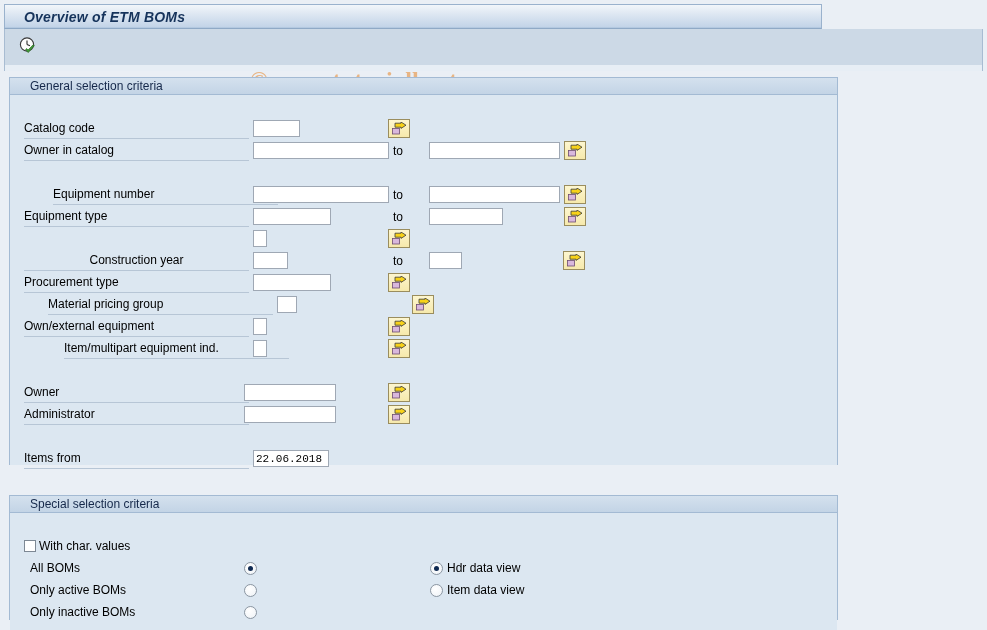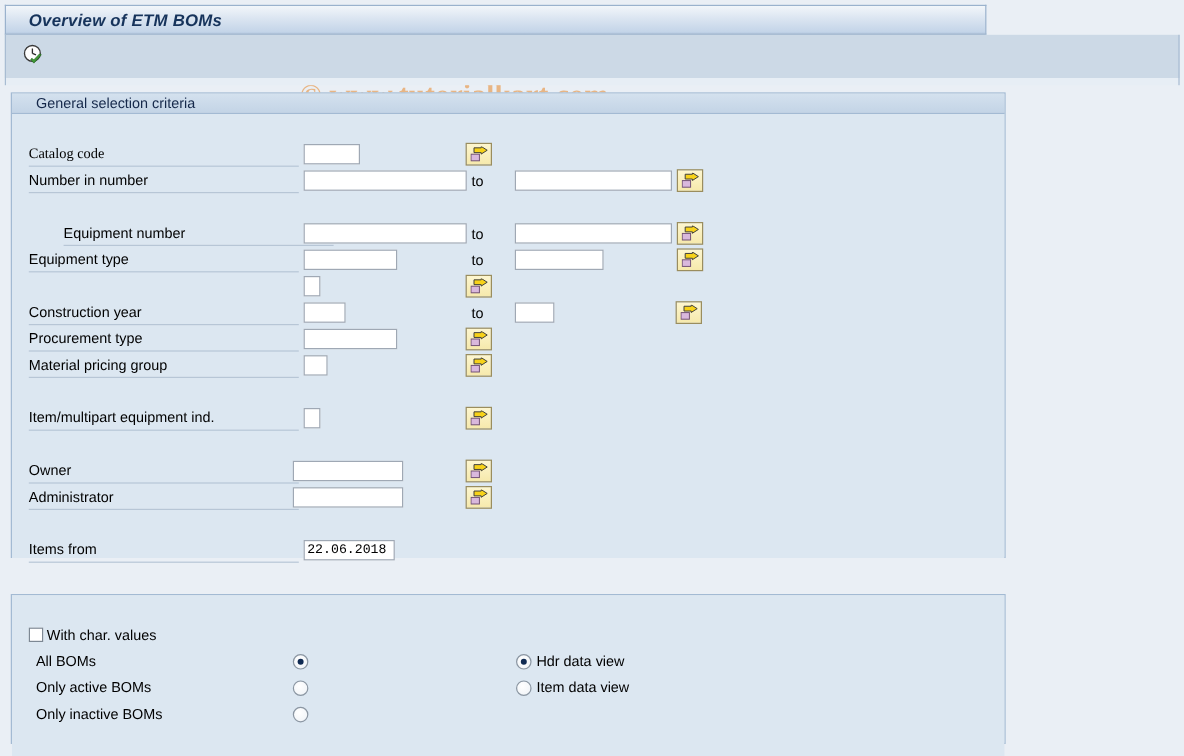--- a/index.html
+++ b/index.html
@@ -228,32 +228,32 @@
   </div>
   <div class="watermark">© www.tutorialkart.com</div>
 </div>
 <div class="toolbar-sep"></div>
 
 <div class="panel" id="panel-general">
   <div class="panel-header">General selection criteria</div>
   <div class="panel-body">
 
     <div class="row" style="top:24px;">
-      <span class="flabel" style="width:225px;font-family:Liberation Serif, serif;">Catalog code</span>
+      <span class="flabel" style="width:225px;">Catalog code</span>
       <input class="finput" style="left: 243px; width: 47px;" value="">
       <button class="msel" style="left:378px;">
         <svg width="15" height="13" viewBox="0 0 15 13">
           <rect x="0.5" y="6.5" width="7" height="5.5" fill="#d9b8dd" stroke="#6d4d72" stroke-width="0.8"></rect>
           <path d="M3 1.2 H9 V0 L14 3.2 L9 6.4 V5.2 H3 Z" fill="#f7d219" stroke="#3a3a3a" stroke-width="0.8" stroke-linejoin="round"></path>
         </svg>
       </button>
     </div>
 
     <div class="row" style="top:46px;">
-      <span class="flabel" style="width:225px;">Number in number</span>
+      <span class="flabel" style="width:225px;">Owner in catalog</span>
       <input class="finput" style="left: 243px; width: 136px;" value="">
       <span class="to-word" style="left:383px;">to</span>
       <input class="finput" style="left: 419px; width: 131px;" value="">
       <button class="msel" style="left:554px;">
         <svg width="15" height="13" viewBox="0 0 15 13">
           <rect x="0.5" y="6.5" width="7" height="5.5" fill="#d9b8dd" stroke="#6d4d72" stroke-width="0.8"></rect>
           <path d="M3 1.2 H9 V0 L14 3.2 L9 6.4 V5.2 H3 Z" fill="#f7d219" stroke="#3a3a3a" stroke-width="0.8" stroke-linejoin="round"></path>
         </svg>
       </button>
     </div>
@@ -288,21 +288,21 @@
       <input class="finput" style="left: 243px; width: 14px;" value="">
       <button class="msel" style="left:378px;">
         <svg width="15" height="13" viewBox="0 0 15 13">
           <rect x="0.5" y="6.5" width="7" height="5.5" fill="#d9b8dd" stroke="#6d4d72" stroke-width="0.8"></rect>
           <path d="M3 1.2 H9 V0 L14 3.2 L9 6.4 V5.2 H3 Z" fill="#f7d219" stroke="#3a3a3a" stroke-width="0.8" stroke-linejoin="round"></path>
         </svg>
       </button>
     </div>
 
     <div class="row" style="top:156px;">
-      <span class="flabel" style="width:225px;">Construction year</span>
+      <span class="flabel" style="width:225px;text-align:center;">Construction year</span>
       <input class="finput" style="left: 243px; width: 35px;" value="">
       <span class="to-word" style="left:383px;">to</span>
       <input class="finput" style="left: 419px; width: 33px;" value="">
       <button class="msel" style="left:553px;">
         <svg width="15" height="13" viewBox="0 0 15 13">
           <rect x="0.5" y="6.5" width="7" height="5.5" fill="#d9b8dd" stroke="#6d4d72" stroke-width="0.8"></rect>
           <path d="M3 1.2 H9 V0 L14 3.2 L9 6.4 V5.2 H3 Z" fill="#f7d219" stroke="#3a3a3a" stroke-width="0.8" stroke-linejoin="round"></path>
         </svg>
       </button>
     </div>
@@ -311,34 +311,44 @@
       <span class="flabel" style="width:225px;">Procurement type</span>
       <input class="finput" style="left: 243px; width: 78px;" value="">
       <button class="msel" style="left:378px;">
         <svg width="15" height="13" viewBox="0 0 15 13">
           <rect x="0.5" y="6.5" width="7" height="5.5" fill="#d9b8dd" stroke="#6d4d72" stroke-width="0.8"></rect>
           <path d="M3 1.2 H9 V0 L14 3.2 L9 6.4 V5.2 H3 Z" fill="#f7d219" stroke="#3a3a3a" stroke-width="0.8" stroke-linejoin="round"></path>
         </svg>
       </button>
     </div>
 
-    <div class="row" style="top:200px;">
+    <div class="row" style="top:200px;margin-left:24px;">
       <span class="flabel" style="width:225px;">Material pricing group</span>
       <input class="finput" style="left: 243px; width: 20px;" value="">
       <button class="msel" style="left:378px;">
         <svg width="15" height="13" viewBox="0 0 15 13">
           <rect x="0.5" y="6.5" width="7" height="5.5" fill="#d9b8dd" stroke="#6d4d72" stroke-width="0.8"></rect>
           <path d="M3 1.2 H9 V0 L14 3.2 L9 6.4 V5.2 H3 Z" fill="#f7d219" stroke="#3a3a3a" stroke-width="0.8" stroke-linejoin="round"></path>
         </svg>
       </button>
     </div>
 
+    <div class="row" style="top:222px;">
+      <span class="flabel" style="width:225px;">Own/external equipment</span>
+      <input class="finput" style="left: 243px; width: 14px;" value="">
+      <button class="msel" style="left:378px;">
+        <svg width="15" height="13" viewBox="0 0 15 13">
+          <rect x="0.5" y="6.5" width="7" height="5.5" fill="#d9b8dd" stroke="#6d4d72" stroke-width="0.8"></rect>
+          <path d="M3 1.2 H9 V0 L14 3.2 L9 6.4 V5.2 H3 Z" fill="#f7d219" stroke="#3a3a3a" stroke-width="0.8" stroke-linejoin="round"></path>
+        </svg>
+      </button>
+    </div>
 
     <div class="row" style="top:244px;">
-      <span class="flabel" style="width:225px;">Item/multipart equipment ind.</span>
+      <span class="flabel" style="width:225px;margin-left:40px;">Item/multipart equipment ind.</span>
       <input class="finput" style="left: 243px; width: 14px;" value="">
       <button class="msel" style="left:378px;">
         <svg width="15" height="13" viewBox="0 0 15 13">
           <rect x="0.5" y="6.5" width="7" height="5.5" fill="#d9b8dd" stroke="#6d4d72" stroke-width="0.8"></rect>
           <path d="M3 1.2 H9 V0 L14 3.2 L9 6.4 V5.2 H3 Z" fill="#f7d219" stroke="#3a3a3a" stroke-width="0.8" stroke-linejoin="round"></path>
         </svg>
       </button>
     </div>
 
     <div class="row" style="top:288px;">
@@ -365,20 +375,21 @@
 
     <div class="row" style="top:354px;">
       <span class="flabel" style="width:225px;">Items from</span>
       <input class="finput" style="left: 243px; width: 76px;" value="22.06.2018">
     </div>
 
   </div>
 </div>
 
 <div class="panel" id="panel-special">
+  <div class="panel-header">Special selection criteria</div>
   <div class="panel-body">
 
     <div class="chk-row" style="left:14px; top:24px;">
       <span class="chkbox"></span>
       <span class="chk-label">With char. values</span>
     </div>
 
     <span class="radio-standalone-label" style="left:20px; top:46px;">All BOMs</span>
     <div class="radio-row" style="left:234px; top:46px;">
       <span class="radio checked"></span>

